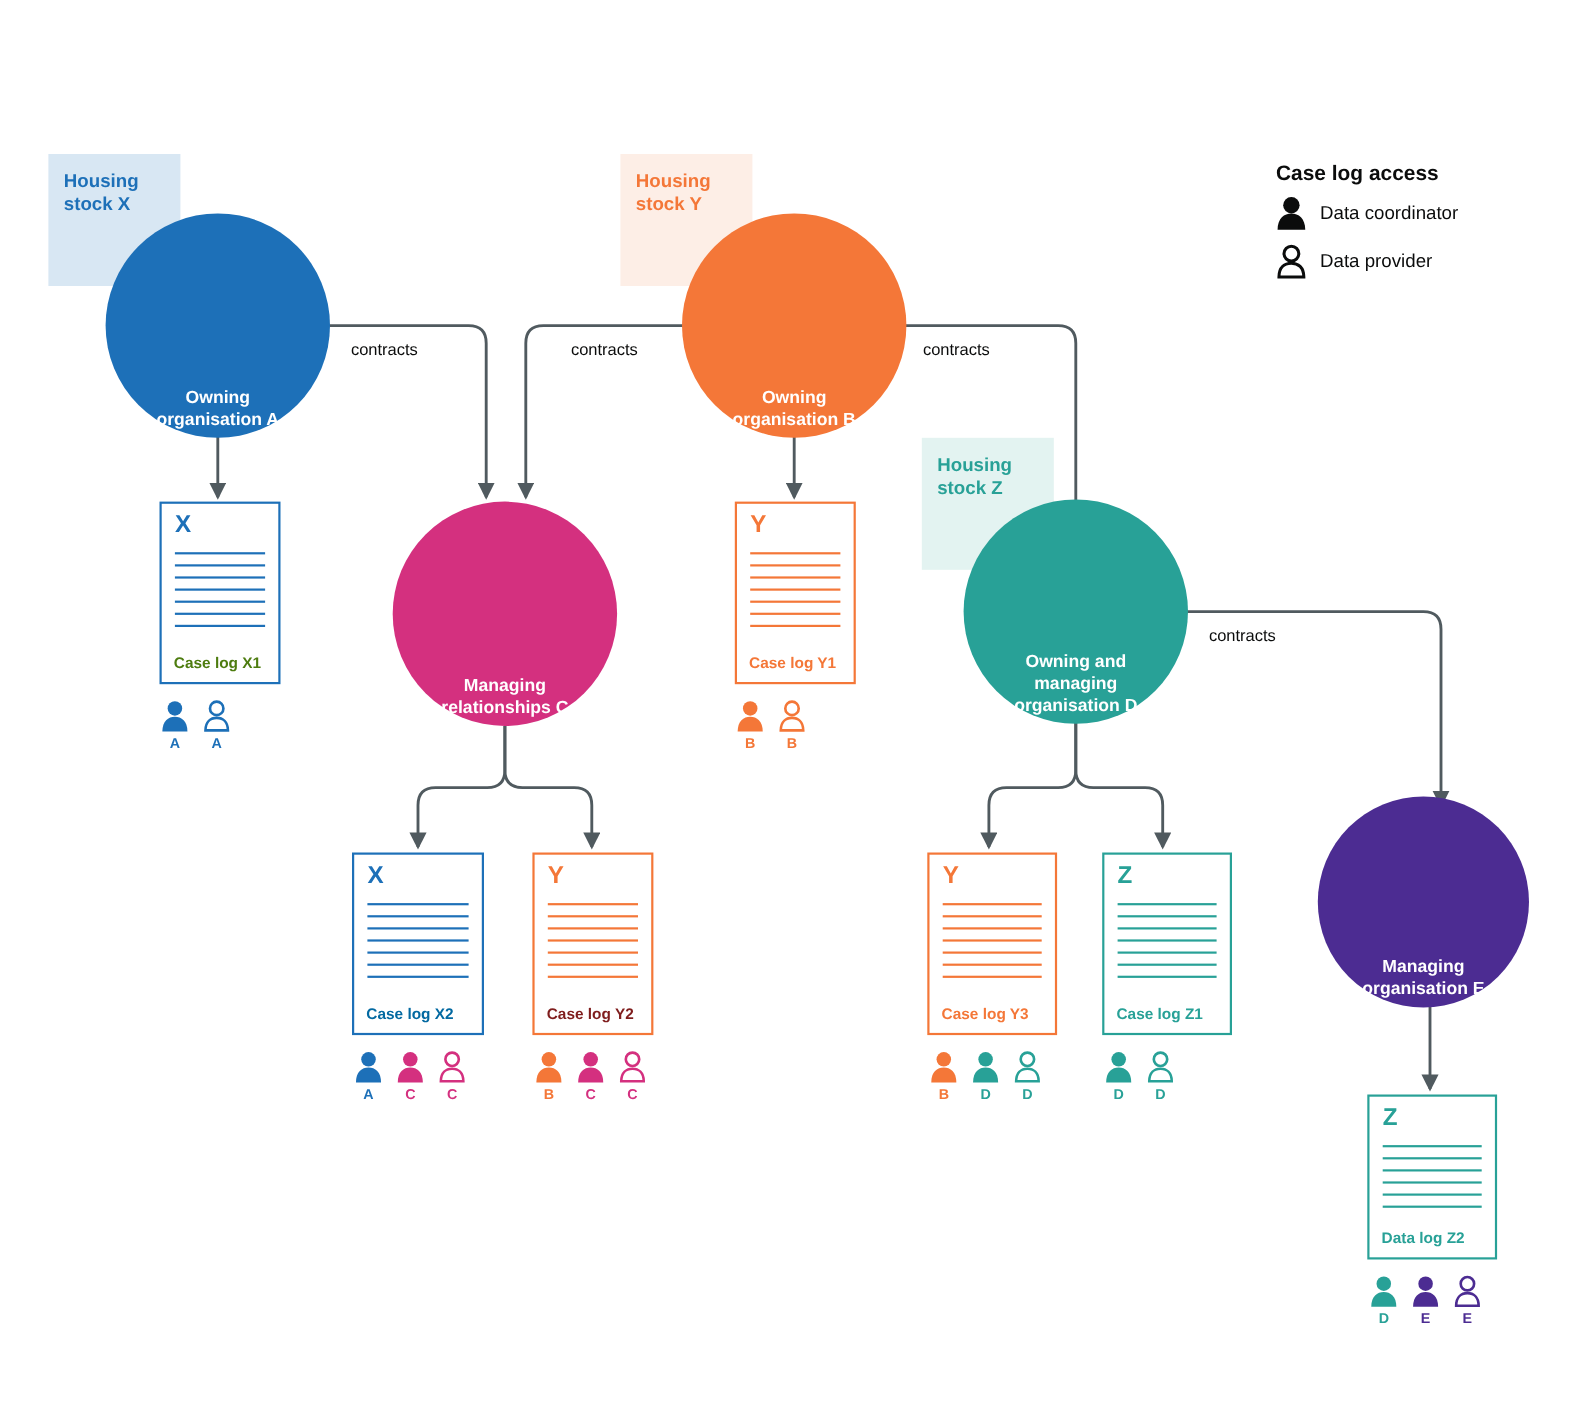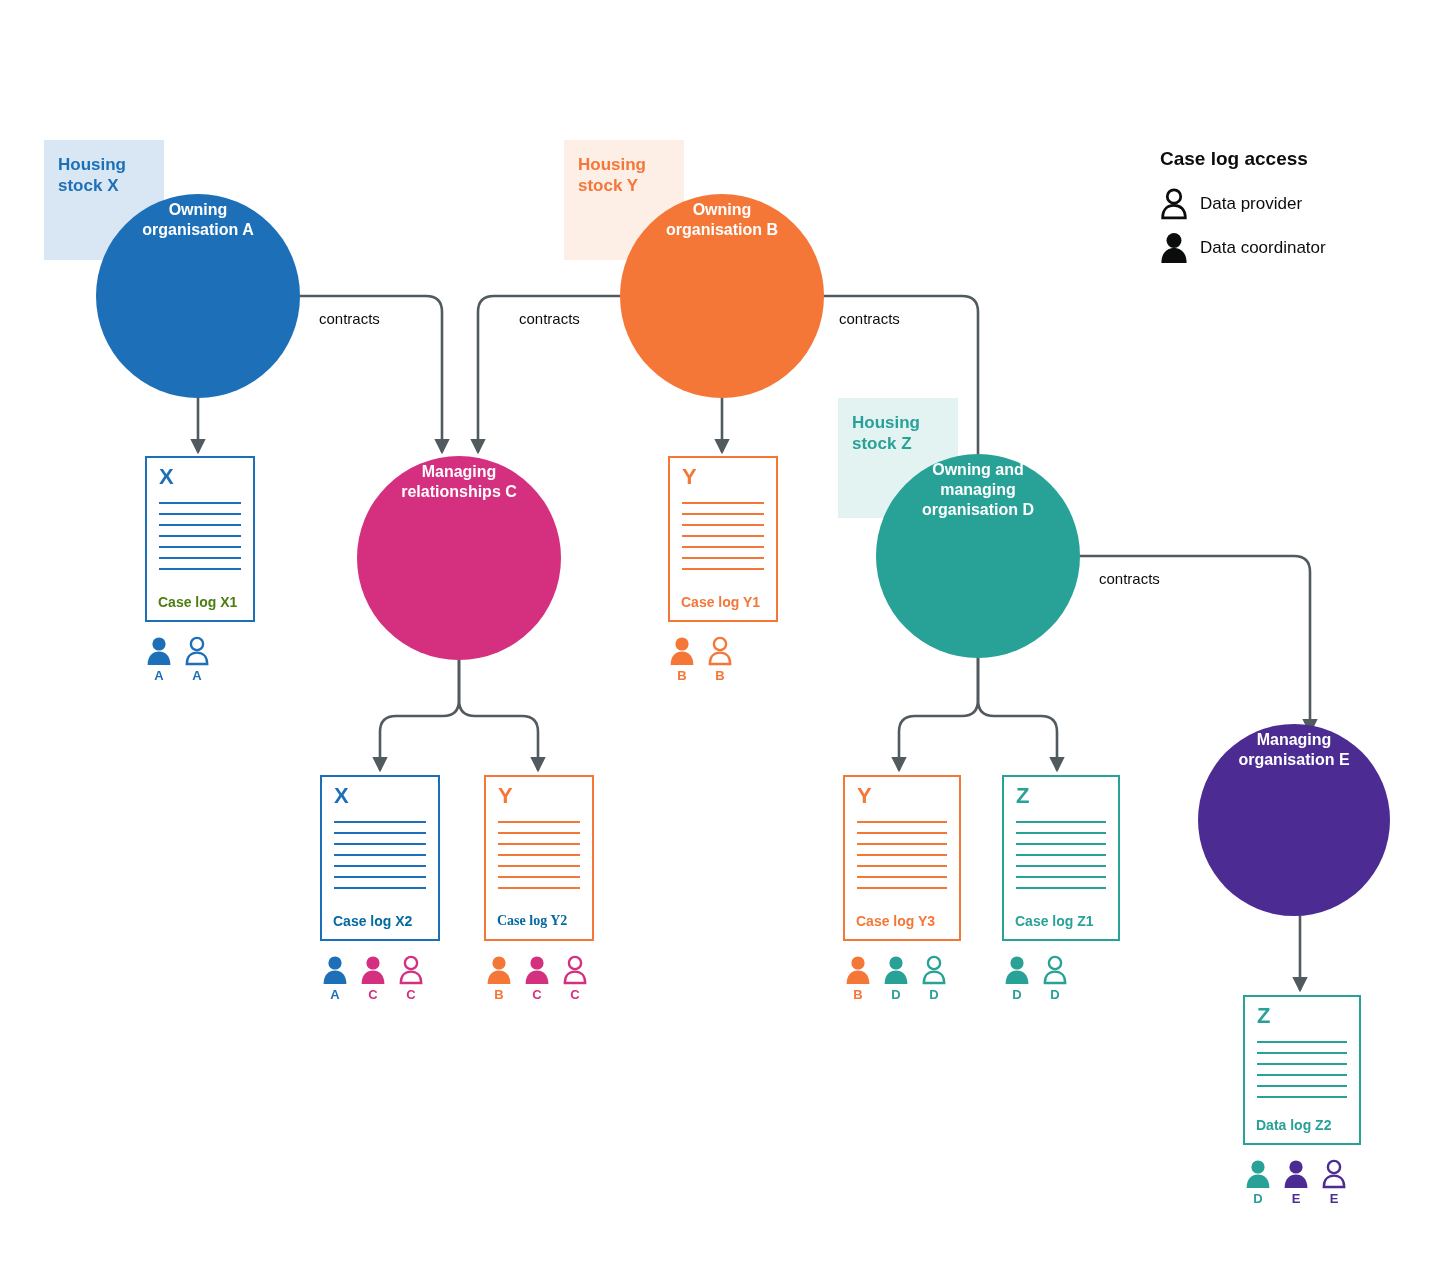--- a/index.html
+++ b/index.html
@@ -39,21 +39,21 @@
     font-weight: bold;
     line-height: 1.25;
     padding: 14px 14px 16px 14px;
     box-sizing: border-box;
   }
 
   
   .org-circle {
     border-radius: 50%;
     display: flex;
-    align-items: flex-start;
+    align-items: flex-end;
     justify-content: center;
     text-align: center;
     color: #ffffff;
     font-weight: bold;
     font-size: 16px;
     line-height: 1.25;
     box-sizing: border-box;
     padding: 6px;
   }
 
@@ -124,21 +124,21 @@
     color: #0b0c0c;
     background: #ffffff;
     padding: 0 3px;
   }
 
   
   #legend { left: 1160px; top: 148px; width: 260px; }
   #legend .legend-title {
     font-size: 19px;
     font-weight: bold;
-    margin-bottom: 18px;
+    margin-bottom: 8px;
   }
   #legend .legend-row {
     display: flex;
     align-items: center;
     gap: 12px;
     margin-bottom: 12px;
   }
   #legend .legend-row .ltext { font-size: 17px; }
 
   svg { display: block; }
@@ -364,21 +364,21 @@
     <div class="doc-letter" style="color:#f47738;">Y</div>
     <div class="lines">
       <span style="background:#f47738;"></span>
         <span style="background:#f47738;"></span>
       <span style="background:#f47738;"></span>
         <span style="background:#f47738;"></span>
       <span style="background:#f47738;"></span>
         <span style="background:#f47738;"></span>
       <span style="background:#f47738;"></span>
     </div>
-    <div class="doc-label" style="color:#0369a1;font-family:Liberation Serif, serif;">Case log Y2</div>
+    <div class="doc-label" style="color:#7f1d1d;">Case log Y2</div>
   </div>
   <div class="people" style="left:486px;top:955px;">
     <div class="person">
       <span class="glyph">
         <svg width="26" height="30" viewBox="0 0 26 30">
             <circle cx="13" cy="8" r="6.6" fill="#f47738"></circle>
             <path d="M1.6 29 C1.6 19.5 7 15.5 13 15.5 C19 15.5 24.4 19.5 24.4 29 Z" fill="#f47738"></path>
           </svg>
       </span>
       <span class="plabel" style="color:#f47738;">B</span>
@@ -529,30 +529,30 @@
       </span>
       <span class="plabel" style="color:#4c2c92;">E</span>
     </div>
   </div>
 
   <div class="abs" id="legend">
     <div class="legend-title">Case log access</div>
     <div class="legend-row">
       <span>
         <svg width="28" height="32" viewBox="0 0 26 30">
-            <circle cx="13" cy="8" r="6.3" fill="none" stroke="#0b0c0c" stroke-width="2.6"></circle>
-            <path d="M2.4 28 C2.4 19.6 7.4 16.2 13 16.2 C18.6 16.2 23.6 19.6 23.6 28 Z" fill="none" stroke="#0b0c0c" stroke-width="2.6"></path>
-          </svg>
-      </span>
-      <span class="ltext">Data provider</span>
+            <circle cx="13" cy="8" r="7" fill="#0b0c0c"></circle>
+            <path d="M1.2 29 C1.2 19 7 15 13 15 C19 15 24.8 19 24.8 29 Z" fill="#0b0c0c"></path>
+          </svg>
+      </span>
+      <span class="ltext">Data coordinator</span>
     </div>
     <div class="legend-row">
       <span>
         <svg width="28" height="32" viewBox="0 0 26 30">
-            <circle cx="13" cy="8" r="7" fill="#0b0c0c"></circle>
-            <path d="M1.2 29 C1.2 19 7 15 13 15 C19 15 24.8 19 24.8 29 Z" fill="#0b0c0c"></path>
-          </svg>
-      </span>
-      <span class="ltext">Data coordinator</span>
+            <circle cx="13" cy="8" r="6.3" fill="none" stroke="#0b0c0c" stroke-width="2.6"></circle>
+            <path d="M2.4 28 C2.4 19.6 7.4 16.2 13 16.2 C18.6 16.2 23.6 19.6 23.6 28 Z" fill="none" stroke="#0b0c0c" stroke-width="2.6"></path>
+          </svg>
+      </span>
+      <span class="ltext">Data provider</span>
     </div>
   </div>
 
 </div>
 
 </body></html>

